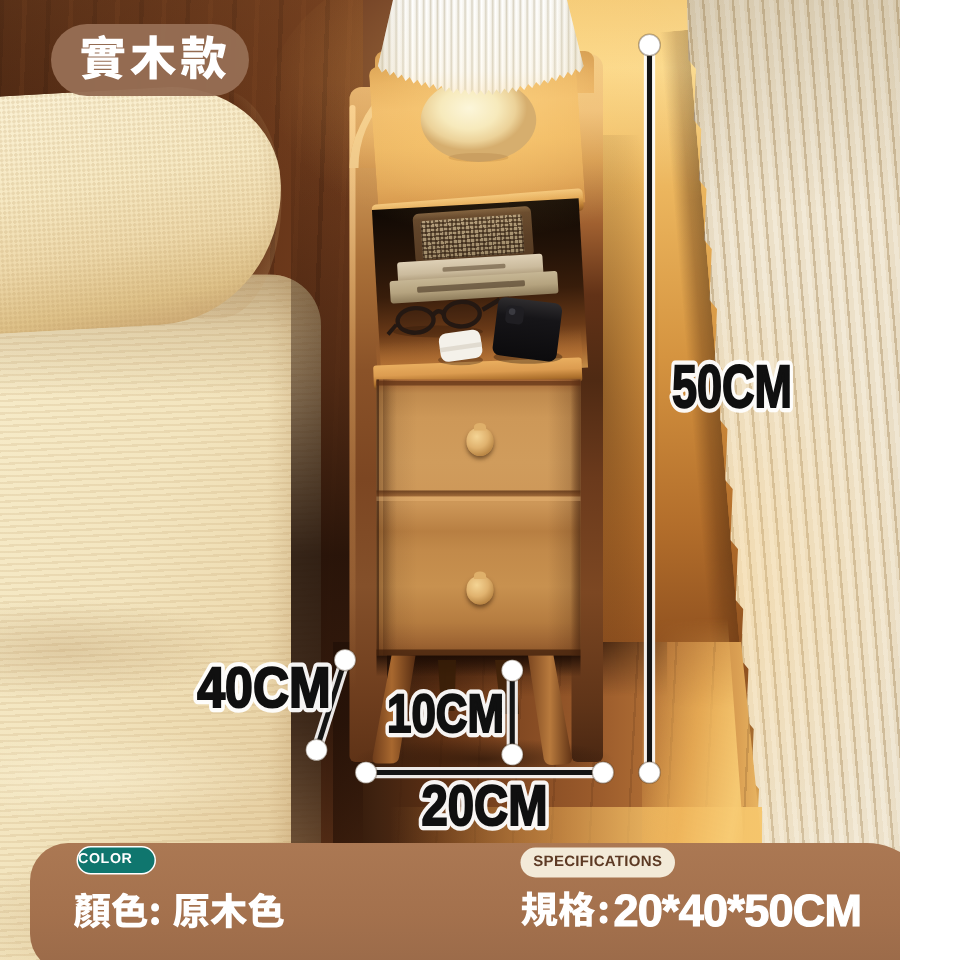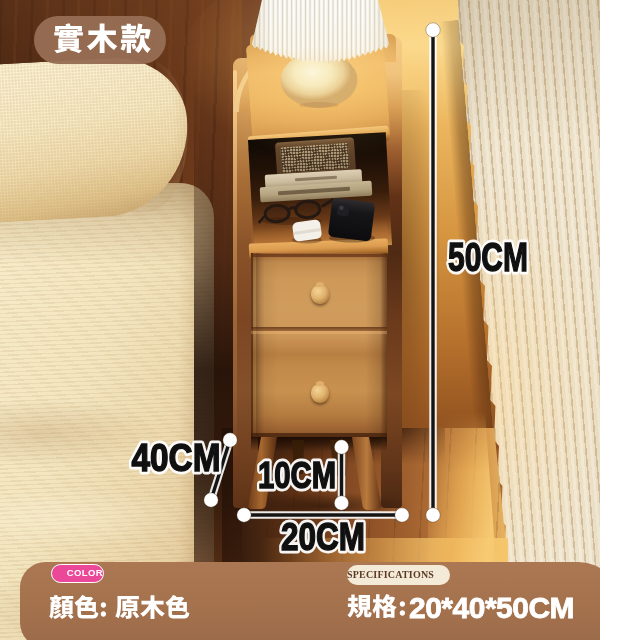--- a/index.html
+++ b/index.html
@@ -245,24 +245,24 @@
       </g>
       <g transform="translate(33.6,50.0) scale(0.03100,-0.03100)">
         <path d="M422 855V629H57V485H361C283 336 154 196 8 117C42 87 92 29 117 -8C237 69 340 182 422 314V-95H578V321C661 189 765 74 883 -3C907 37 957 95 992 124C848 202 714 340 633 485H944V629H578V855Z" fill="#ffffff"></path>
       </g>
       <g transform="translate(67.2,50.0) scale(0.03100,-0.03100)">
         <path d="M76 215C62 148 38 72 11 22C41 12 95 -9 122 -25C147 28 177 113 194 187ZM357 176C378 125 401 58 409 17L523 64C513 105 487 169 464 217ZM645 482V435C645 319 629 135 470 0C505 -22 556 -68 580 -100C650 -37 696 35 726 108C764 23 815 -46 889 -93C910 -54 954 3 986 31C874 88 811 203 778 338C781 372 782 403 782 431V482ZM209 847V783H39V666H209V635H64V519H488V635H345V666H512V783H345V847ZM24 342V224H211V-94H347V224H524V342ZM573 853C559 718 532 583 483 488H67V372H486V419C517 397 553 368 571 351C604 403 632 469 655 543H823C813 485 801 429 791 388L908 353C934 431 962 548 981 653L881 679L859 674H688C699 726 708 779 715 833Z" fill="#ffffff"></path>
       </g>
     </svg>
     <div style="left:20px;top:562px;width:601px;height:86px;border-radius:26px 44px 44px 26px;
 background:linear-gradient(180deg,#ab7853 0%, #a4714d 55%, #9a6a49 100%);"></div>
-    <div style="left:51px;top:564px;width:53px;height:19px;border-radius:10px;background:#ec4899;border:1.6px solid #fff;box-sizing:border-box;
-color:#fff;font-size:9.5px;font-weight:bold;letter-spacing:0.4px;text-align:right;line-height:16px;">COLOR</div>
+    <div style="left:51px;top:564px;width:53px;height:19px;border-radius:10px;background:#0f766e;border:1.6px solid #fff;box-sizing:border-box;
+color:#fff;font-size:9.5px;font-weight:bold;letter-spacing:0.4px;text-align:left;line-height:16px;">COLOR</div>
     <div style="left:347px;top:565px;width:103px;height:20px;border-radius:10px;background:#f3ead8;
-color:#5d3a24;font-size:10px;font-weight:bold;letter-spacing:0.2px;line-height:20px;font-family:Liberation Serif, serif;">SPECIFICATIONS</div>
+color:#5d3a24;font-size:10px;font-weight:bold;letter-spacing:0.2px;text-align:center;line-height:20px;">SPECIFICATIONS</div>
     <svg style="position:absolute;left:49px;top:595px" width="160" height="30" viewBox="0 0 160 30">
       <g transform="translate(0.0,21.5) scale(0.02500,-0.02500)">
         <path d="M393 144C347 75 252 22 154 -7C182 -31 214 -71 231 -101C350 -57 448 9 510 105ZM649 394H814V352H649ZM649 253H814V211H649ZM649 535H814V493H649ZM191 837C198 821 205 803 210 785H47V675H140L66 619L153 587C118 574 81 562 45 553C63 540 89 515 109 494H64V293C64 202 60 84 10 -1C36 -16 90 -66 110 -91C155 -24 176 71 186 161C210 140 236 111 252 89C336 123 422 175 479 242L373 284C333 240 256 199 187 173C191 215 192 255 192 291V299C214 280 235 257 249 239C318 265 395 306 446 360L392 382H498V494H403L476 556L385 596C413 616 438 636 460 658L416 675H493V785H354C346 811 334 840 322 863ZM273 642 183 675H324C309 663 291 652 273 642ZM280 534C312 520 341 507 366 494H194C222 506 252 519 280 534ZM316 382C282 359 235 338 192 323V382ZM739 43C786 1 849 -59 878 -97L990 -20C960 16 900 67 854 105H944V641H786L804 698H972V819H503V698H660L653 641H525V105H593C550 65 483 18 425 -7C456 -32 498 -71 521 -97C588 -66 673 -7 723 44L631 105H834Z" fill="#ffffff"></path>
       </g>
       <g transform="translate(25.0,21.5) scale(0.02500,-0.02500)">
         <path d="M440 443V354H278V443ZM582 443H732V354H582ZM546 655C523 627 497 599 473 576H271C296 601 320 628 342 655ZM323 865C255 746 135 633 19 565C43 532 82 459 95 426L138 457V125C138 -35 199 -75 402 -75C449 -75 671 -75 722 -75C901 -75 949 -26 973 145C937 151 883 170 848 189H875V576H648C692 623 734 674 769 721L676 791L648 783H435L454 814ZM836 189C822 74 806 56 713 56C658 56 453 56 402 56C293 56 278 64 278 126V216H732V189Z" fill="#ffffff"></path>
       </g>
       <g transform="translate(50.0,21.5) scale(0.02500,-0.02500)">
         <path d="M176 352C237 352 282 400 282 462C282 524 237 572 176 572C114 572 70 524 70 462C70 400 114 352 176 352ZM176 -14C237 -14 282 35 282 97C282 159 237 207 176 207C114 207 70 159 70 97C70 35 114 -14 176 -14Z" fill="#ffffff"></path>
       </g>

